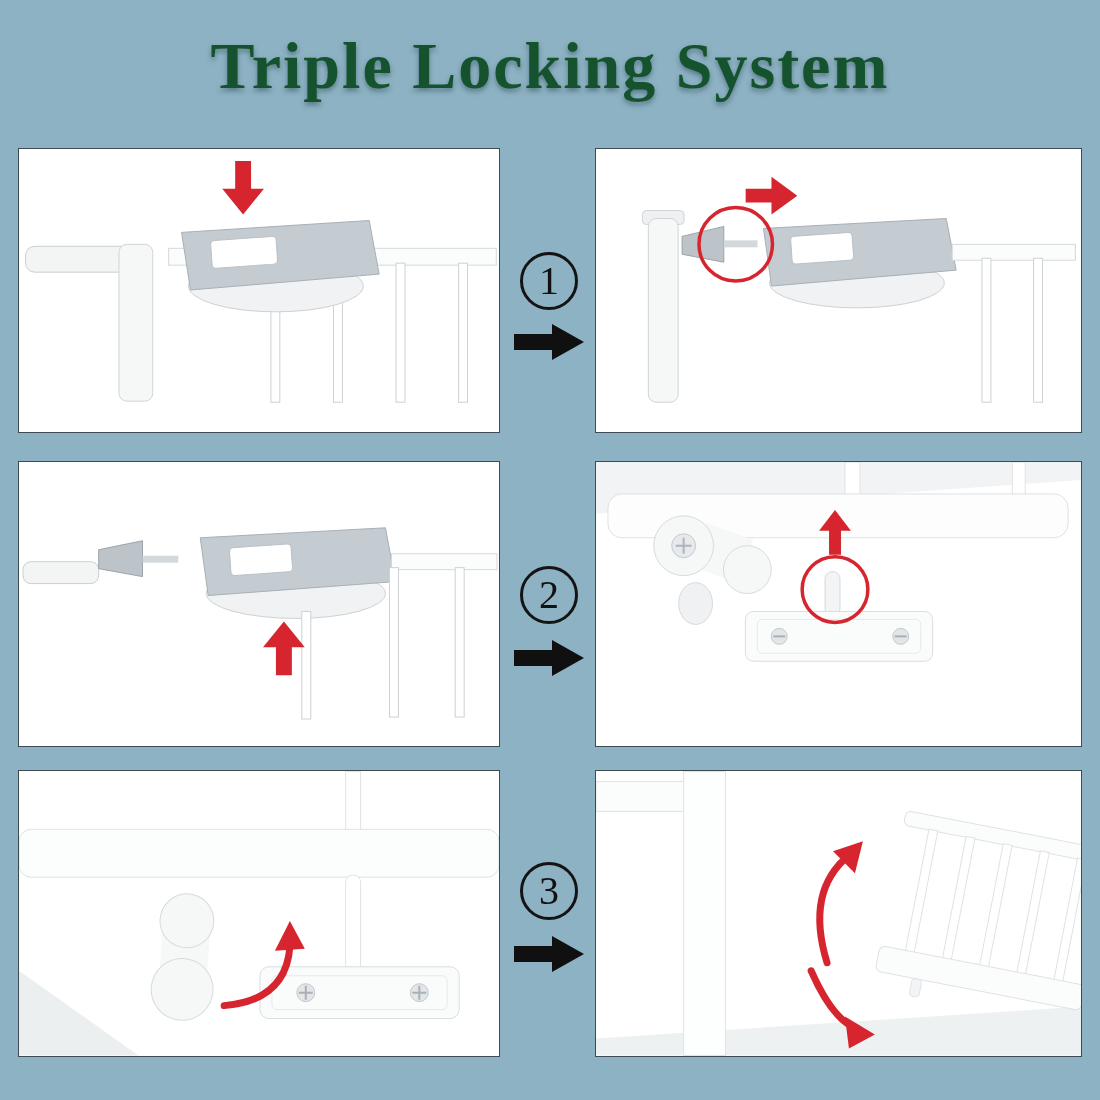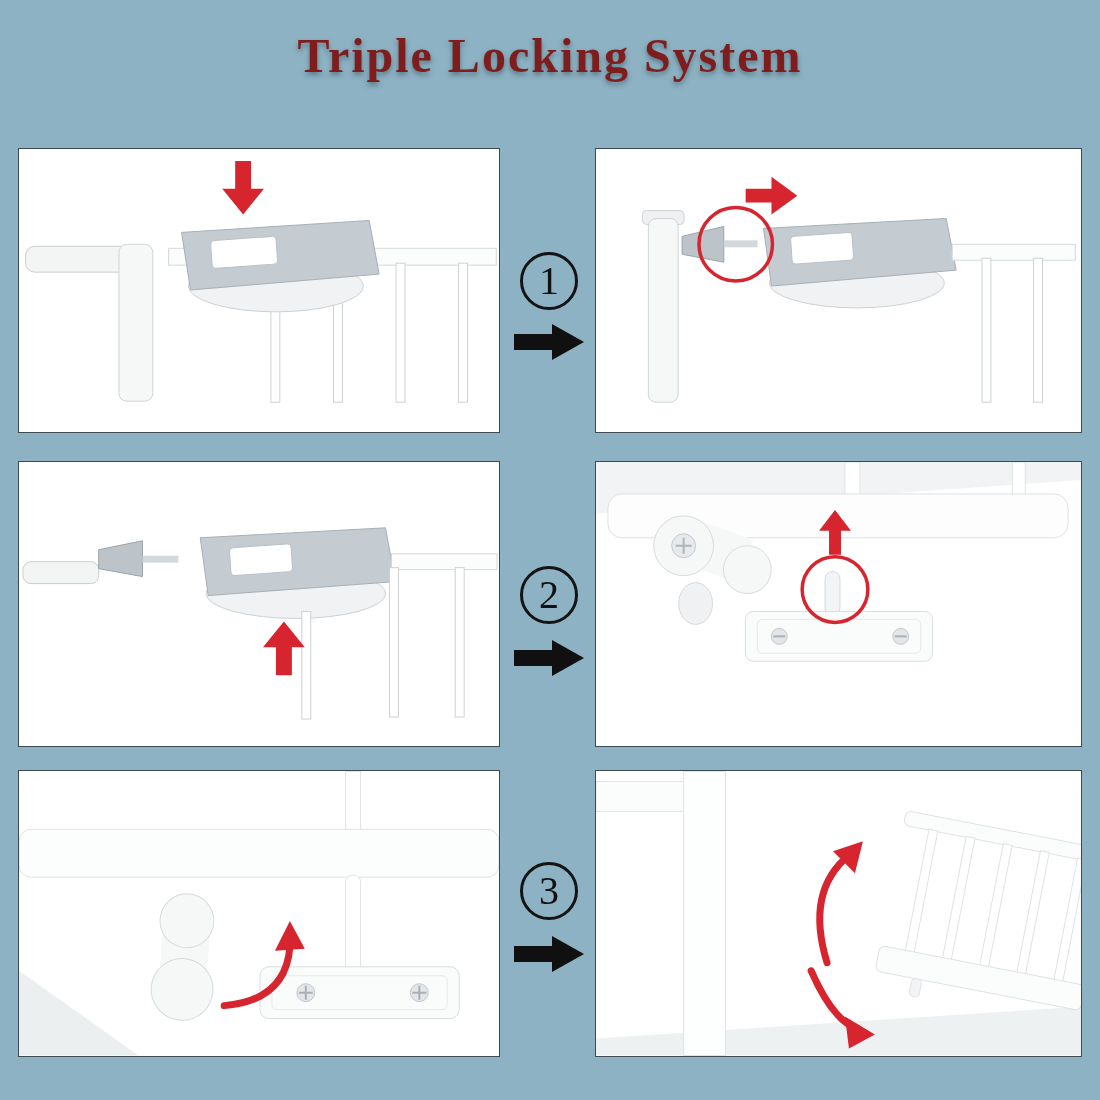--- a/index.html
+++ b/index.html
@@ -8,23 +8,23 @@
     width:1100px;height:1100px;
     background:#8db2c3;
     overflow:hidden;
     font-family:"Liberation Serif", serif;
   }
   .title{
     position:absolute;top:28px;left:0;right:0;margin:0;
     text-align:center;
     font-family:"Liberation Serif", serif;
     font-weight:700;
-    font-size:48px;
+    font-size:66px;
     letter-spacing:2px;
-    color:#7f1d1d;
+    color:#14532d;
     text-shadow:0 3px 5px rgba(45,75,90,.55);
   }
   .panel{
     position:absolute;
     background:#ffffff;
     border:1px solid #3d4a52;
     box-sizing:border-box;
     overflow:hidden;
   }
   .p1{left:18px; top:148px; width:482px; height:285px;}

